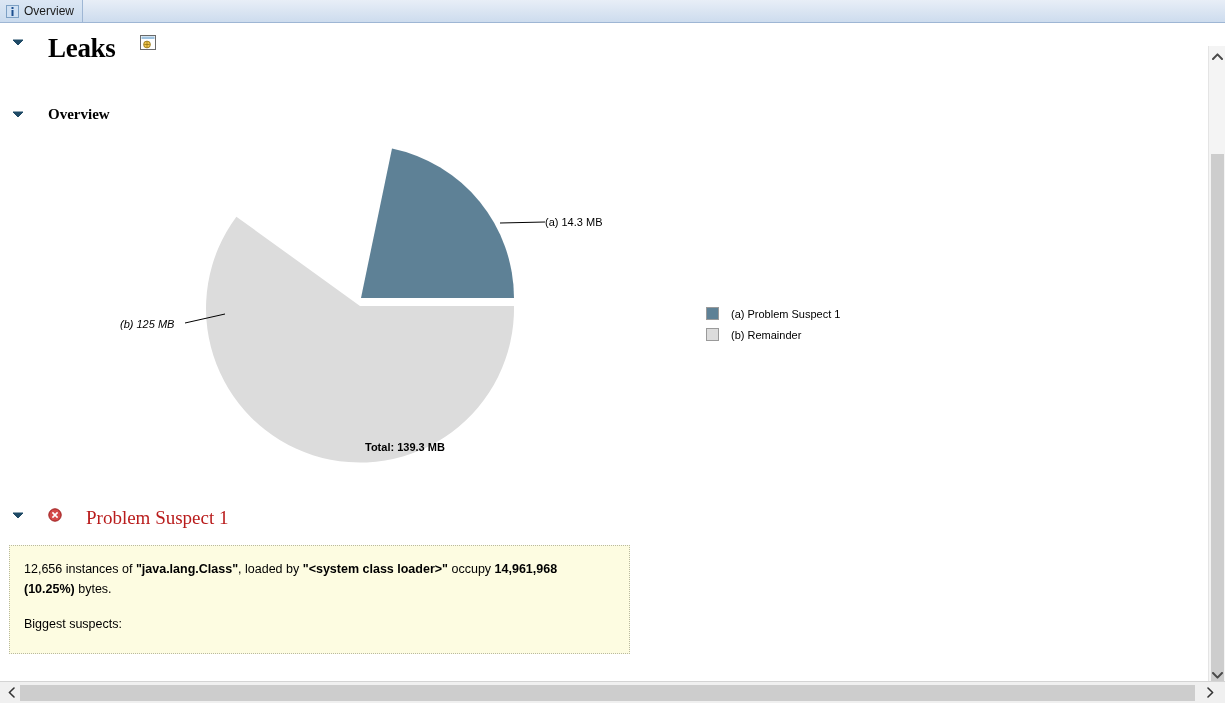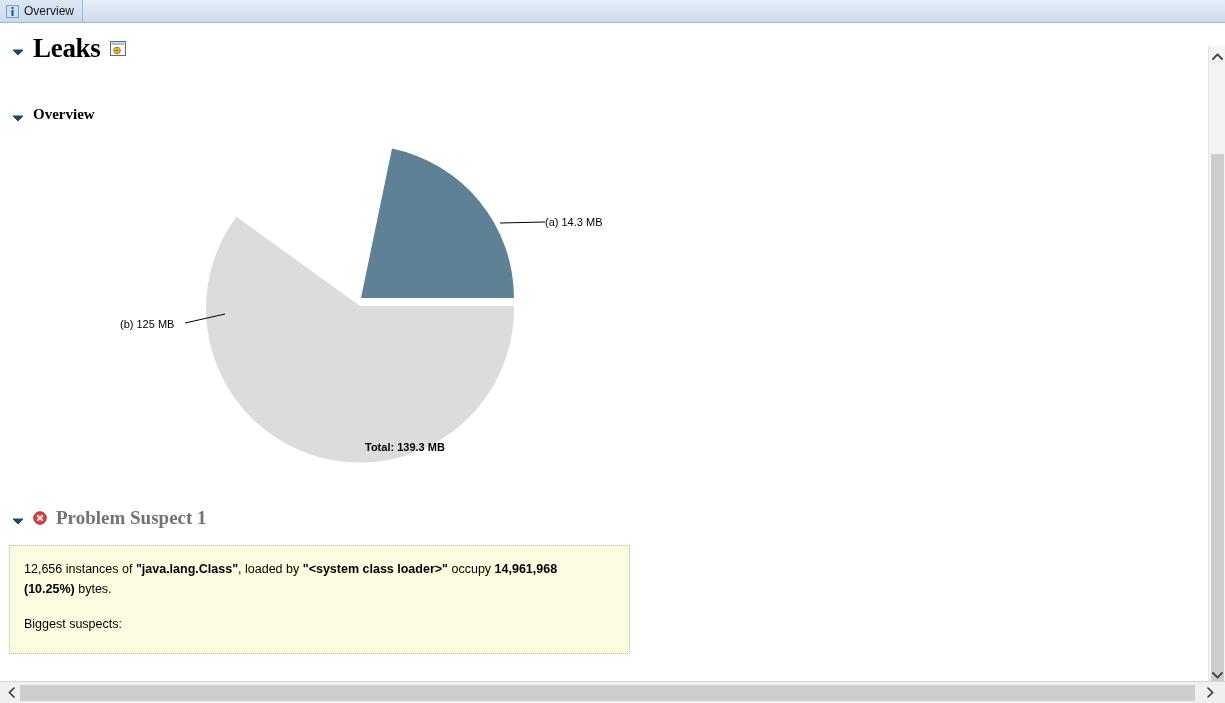--- a/index.html
+++ b/index.html
@@ -90,22 +90,21 @@
   }
   .content {
     position: absolute;
     left: 0; top: 0;
     width: 1208px;
     height: 658px;
   }
 
   .section-head {
     display: flex;
-    align-items: center;
-    gap: 9px;
+    gap: 24px;
   }
   .twisty {
     width: 12px; height: 8px;
     flex: none;
   }
   .title-leaks {
     font-family: "Liberation Serif", serif;
     font-weight: bold;
     font-size: 27px;
     letter-spacing: -0.3px;
@@ -118,23 +117,23 @@
   }
   .title-overview {
     font-family: "Liberation Serif", serif;
     font-weight: bold;
     font-size: 15px;
     color: #000;
     line-height: 1;
   }
   .title-suspect {
     font-family: "Liberation Serif", serif;
-    font-weight: bold;
+    font-weight: normal;
     font-size: 19px;
-    color: #737373;
+    color: #b91c1c;
     line-height: 1;
   }
   .err-icon { width: 14px; height: 14px; flex:none; }
 
   
   .chartarea {
     position: absolute;
     left: 0; top: 95px;
     width: 1190px;
     height: 370px;
@@ -330,23 +329,33 @@
         <path d="M 360 188 L 514 188 A 154 154 0 1 1 236.4 98.7 Z" fill="#dcdcdc"></path>
 
         <path d="M 367 181 L 520 181 A 153 153 0 0 0 398 31.5 Z" transform="translate(-6,-1)" fill="#5e8196"></path>
 
         <path d="M 500 105 L 545 104" stroke="#000" stroke-width="1" fill="none"></path>
 
         <path d="M 185 205 L 225 196" stroke="#000" stroke-width="1" fill="none"></path>
       </svg>
 
       <span class="pielabel" style="left:545px;top:98px;">(a)  14.3 MB</span>
-      <span class="pielabel" style="left:120px;top:200px;">(b)  125 MB</span>
+      <span class="pielabel" style="left:120px;top:200px;font-style:italic;">(b)  125 MB</span>
       <span class="charttotal" style="left:321px;top:323px;">Total: 139.3 MB</span>
 
+      <div class="legend">
+        <div class="legend-row">
+          <span class="legend-swatch" style="background:#5e8196;"></span>
+          <span class="legend-text">(a)  Problem Suspect 1</span>
+        </div>
+        <div class="legend-row">
+          <span class="legend-swatch" style="background:#dcdcdc;"></span>
+          <span class="legend-text">(b)  Remainder</span>
+        </div>
+      </div>
     </div>
 
     <div class="section-head" style="position:absolute;left:12px;top:485px;">
       <span class="twisty">
         <svg width="12" height="8" viewBox="0 0 12 8">
           <path d="M1 2 L11 2 L6 7 Z" fill="#1f4a66" stroke="#1f4a66" stroke-width="1" stroke-linejoin="round"></path>
         </svg>
       </span>
       <span class="err-icon">
         <svg width="14" height="14" viewBox="0 0 14 14">

